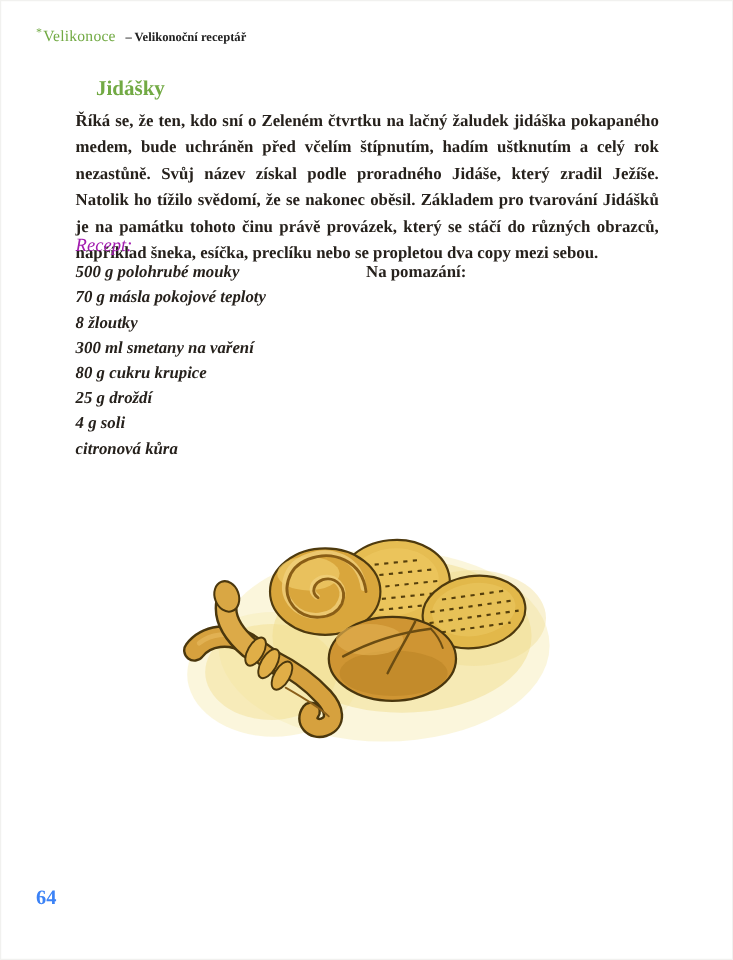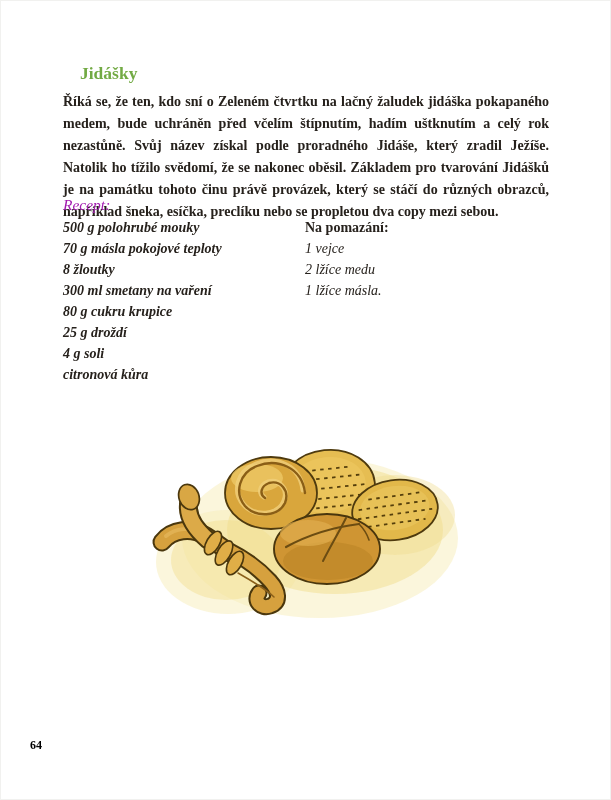--- a/index.html
+++ b/index.html
@@ -82,55 +82,54 @@
     font-weight:bold;
     line-height:21px;
   }
   .topping li{font-style:italic;}
   .illustration{
     position:absolute;left:140px;top:430px;
     width:330px;height:210px;
   }
   .pagenum{
     position:absolute;left:30px;top:738px;
-    font-size:12px;
-    font-weight:bold;
-    color:#000000;
+    font-size:17px;
+    font-weight:bold;
+    color:#3b82f6;
   }
 </style>
 </head>
 <body>
 
 <div class="page">
 
+  <header class="running-head">
+    <span class="marker">*</span><span class="series">Velikonoce</span>
+    <span class="subtitle">– Velikonoční receptář</span>
+  </header>
 
   <h1 class="page-title">Jidášky</h1>
 
   <p class="intro">Říká se, že ten, kdo sní o Zeleném čtvrtku na lačný žaludek jidáška pokapaného medem, bude uchráněn před včelím štípnutím, hadím uštknutím a celý rok nezastůně. Svůj název získal podle proradného Jidáše, který zradil Ježíše. Natolik ho tížilo svědomí, že se nakonec oběsil. Základem pro tvarování Jidášků je na památku tohoto činu právě provázek, který se stáčí do různých obrazců, například šneka, esíčka, preclíku nebo se propletou dva copy mezi sebou.</p>
 
   <h2 class="recept">Recept:</h2>
 
   <ul class="plain ingredients">
     <li>500 g polohrubé mouky</li>
     <li>70 g másla pokojové teploty</li>
     <li>8 žloutky</li>
     <li>300 ml smetany na vaření</li>
     <li>80 g cukru krupice</li>
     <li>25 g droždí</li>
     <li>4 g soli</li>
     <li>citronová kůra</li>
   </ul>
 
   <div class="topping">
     <div class="topping-head">Na pomazání:</div>
-    <ul class="plain">
-      <li>1 vejce</li>
-      <li>2 lžíce medu</li>
-      <li>1 lžíce másla.</li>
-    </ul>
   </div>
 
   <svg class="illustration" viewBox="0 0 330 210" aria-hidden="true">
 
     <g>
       <ellipse cx="180" cy="108" rx="138" ry="80" fill="#f8eeb9" opacity="0.5"></ellipse>
       <ellipse cx="88" cy="132" rx="72" ry="52" fill="#f8eeb9" opacity="0.5"></ellipse>
       <ellipse cx="195" cy="100" rx="108" ry="64" fill="#f1dd8e" opacity="0.5"></ellipse>
       <ellipse cx="86" cy="130" rx="55" ry="40" fill="#f1dd8e" opacity="0.45"></ellipse>
       <ellipse cx="255" cy="85" rx="60" ry="40" fill="#f1dd8e" opacity="0.4"></ellipse>

